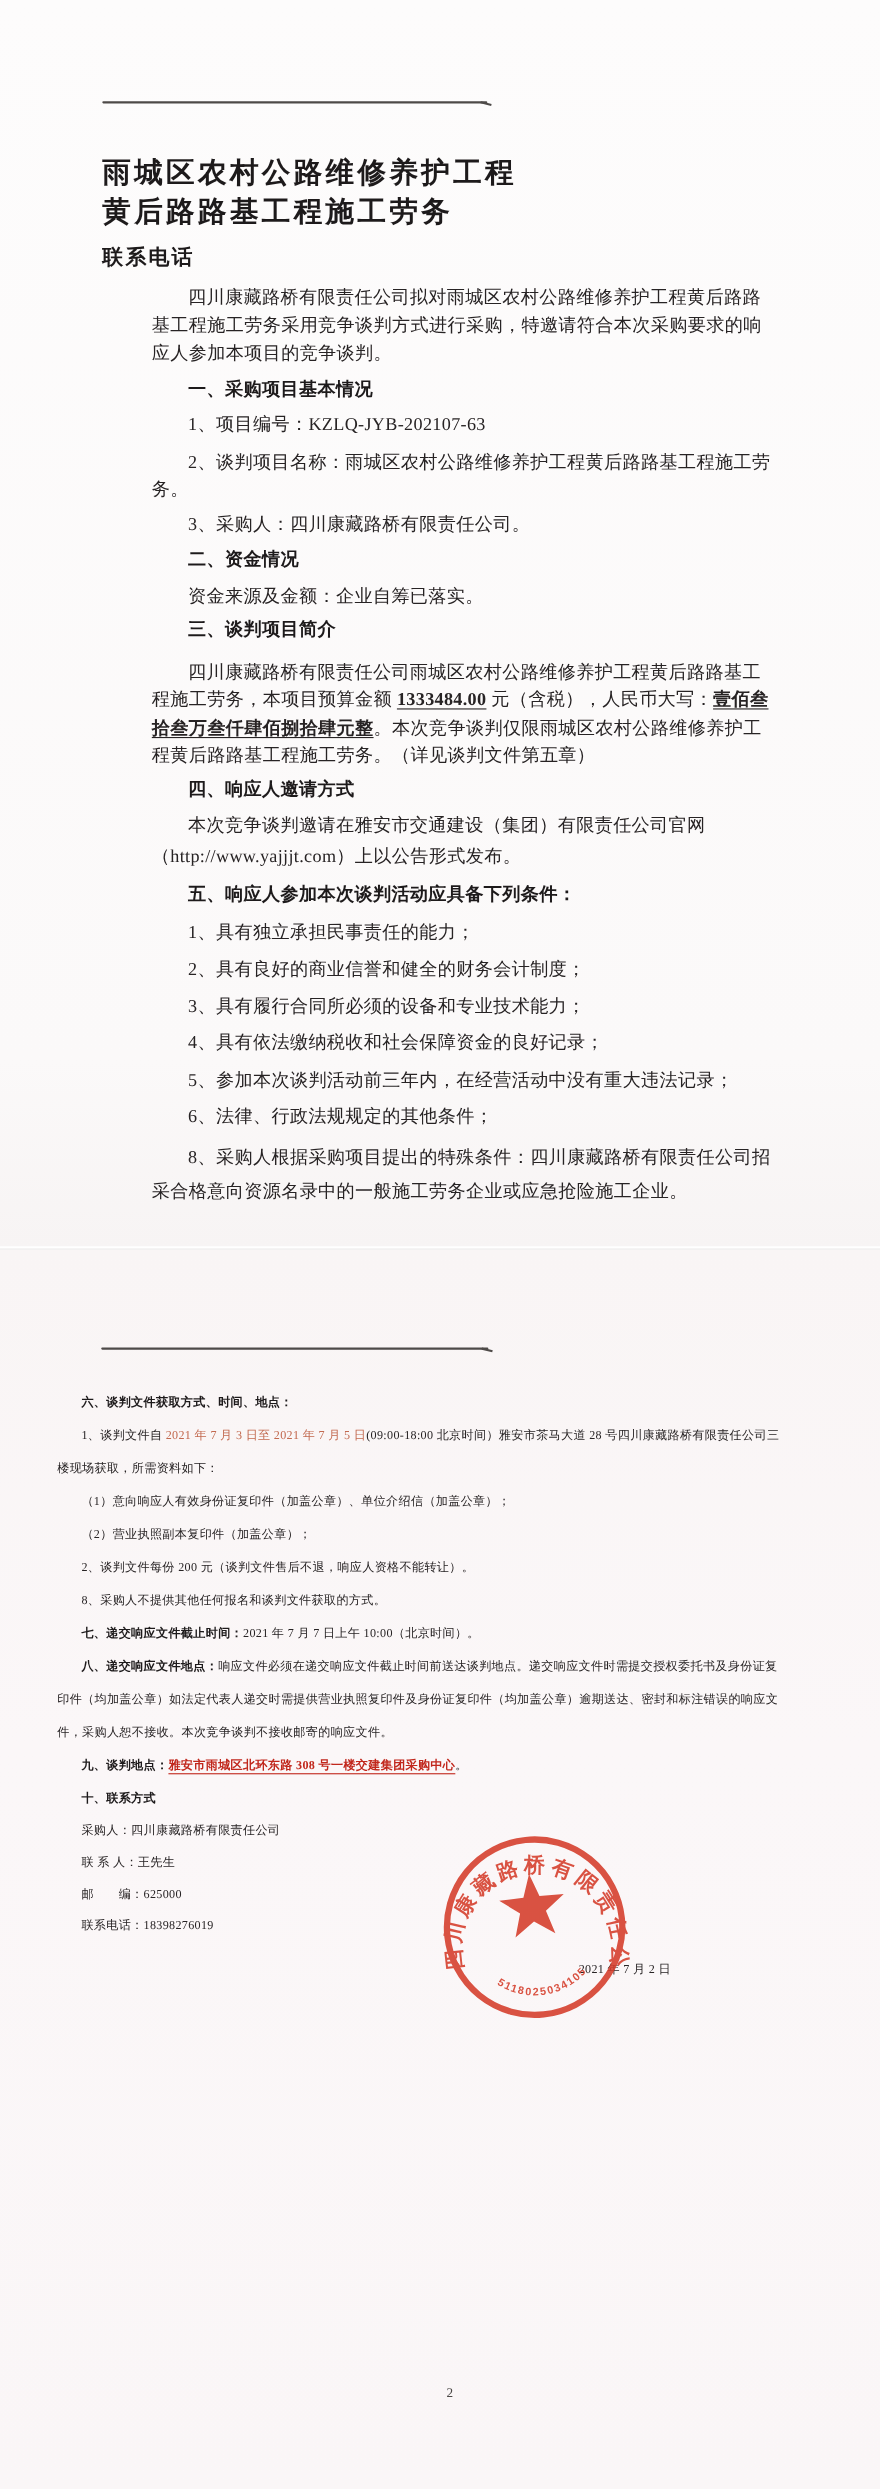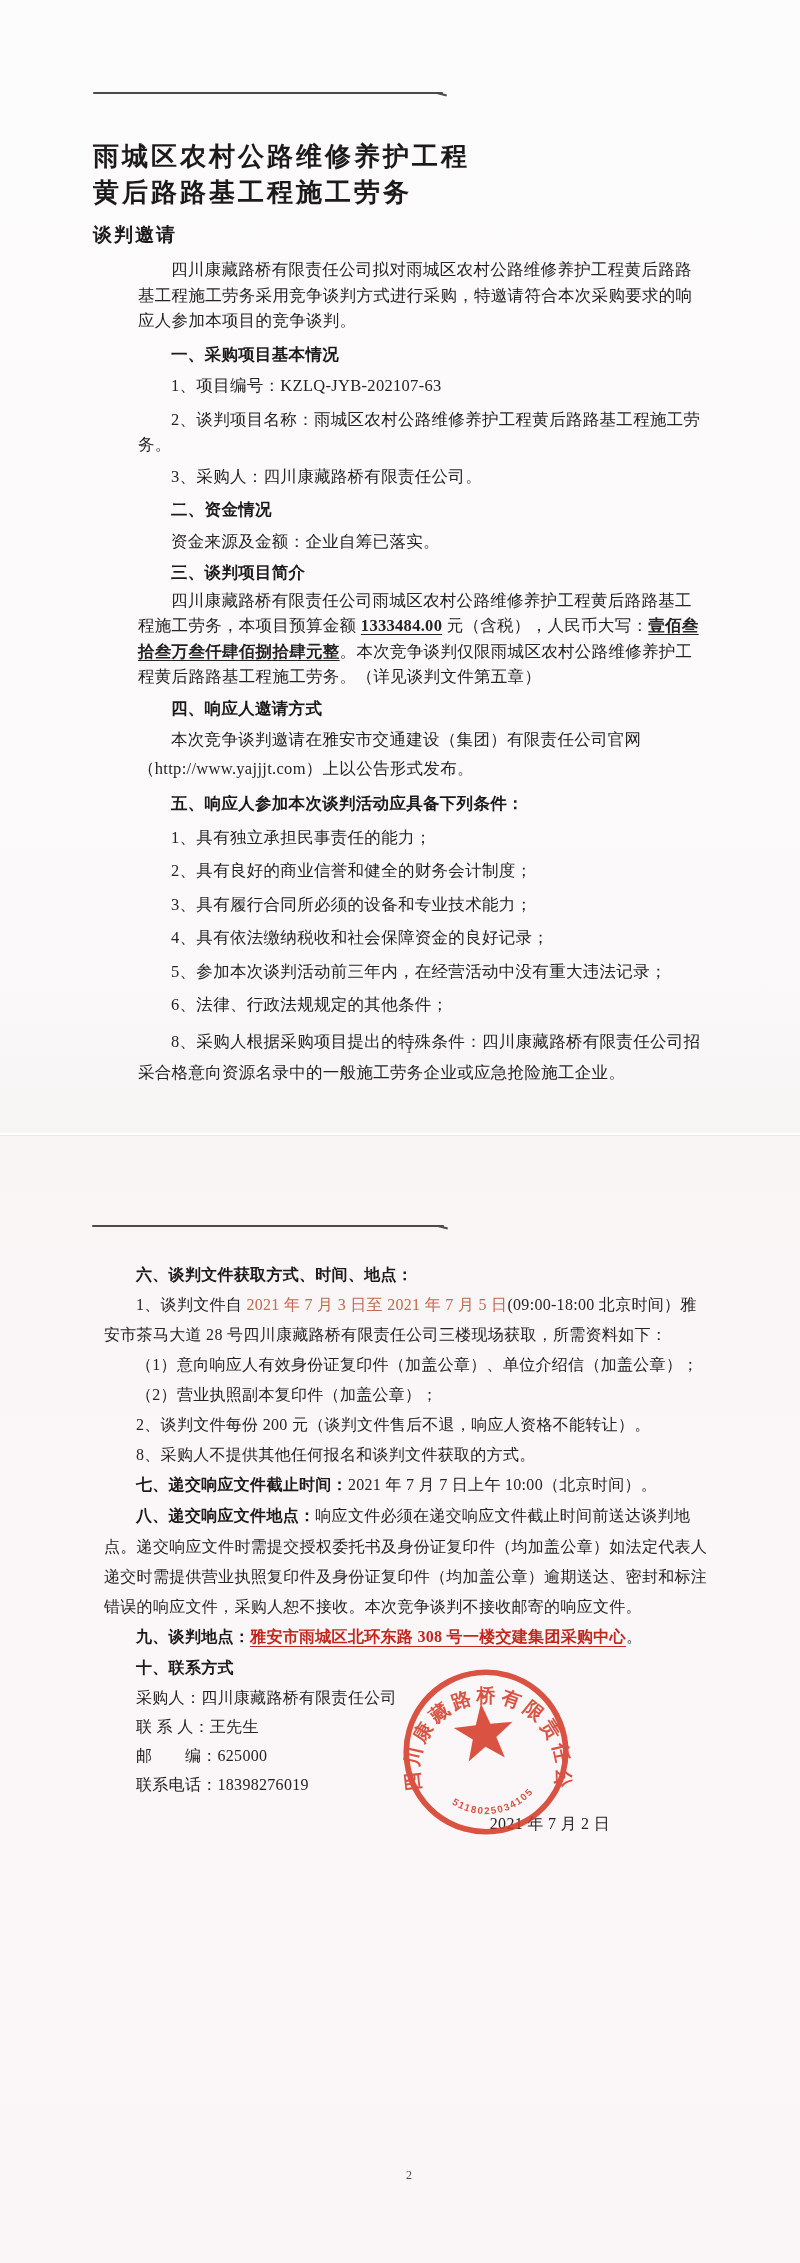--- a/index.html
+++ b/index.html
@@ -13,58 +13,58 @@
   .p1 { top:0; height:1133px; background:linear-gradient(180deg,#fdfcfc 0%,#fbf9f9 85%,#f7f4f4 100%); }
   .p2 { top:1135px; height:1128px; background:linear-gradient(180deg,#f9f5f5 0%,#fbf7f8 40%,#faf6f7 100%); border-top:1px solid #eceae9; }
   .fold {
     position:absolute; height:2px; background:#4e4a48; border-radius:2px;
   }
   .fold::after {
     content:""; position:absolute; right:-4px; top:0; width:10px; height:2px;
     background:#4e4a48; transform:rotate(14deg); transform-origin:left center;
   }
   .content1 { padding:138px 95px 0 138px; font-size:16.5px; line-height:25.5px; letter-spacing:.3px; }
-  .content2 { padding:124px 90px 0 104px; font-size:16px; line-height:30px; letter-spacing:.3px; }
+  .content2 { padding:124px 90px 0 52px; font-size:11px; line-height:30px; letter-spacing:.3px; }
   .titlebox { transform:translateX(-45px); text-align:left; }
   .doc-title {
     font-family:"Liberation Sans","DejaVu Sans",sans-serif;
     font-weight:bold; font-size:26px; line-height:36px; letter-spacing:3px; color:#1d1a1b;
   }
   .doc-subtitle {
     font-family:"Liberation Sans","DejaVu Sans",sans-serif;
     font-weight:bold; font-size:19px; line-height:28px; margin-top:11px; letter-spacing:2px; color:#1d1a1b;
   }
   .para { text-indent:2em; margin:0; }
   .hd {
     font-family:"Liberation Sans","DejaVu Sans",sans-serif;
     font-weight:bold; text-indent:2em; color:#1d1a1b;
   }
-  .hd-inline { font-family:Liberation Mono, monospace; font-weight:bold; color:#1d1a1b; }
+  .hd-inline { font-family:Liberation Sans, sans-serif; font-weight:bold; color:#1d1a1b; }
   .line { text-indent:2em; }
   .mt6 { margin-top:6px; } .mt8 { margin-top:8px; } .mt10 { margin-top:10px; }
-  .mt4 { margin-top:4px; } .mt2 { margin-top:2px; }
+  .mt4 { margin-top:4px; } .mt2 { margin-top:12px; }
   .u-amt { font-weight:bold; text-decoration:underline; text-underline-offset:3px; }
   .red-date { color:#c2694f; }
   .red-link { color:#c1271c; font-weight:bold; text-decoration:underline; text-underline-offset:4px; }
   .pagenum { position:absolute; left:406px; font-size:12px; color:#4b4846; }
   .date-line { text-align:right; padding-right:100px; }
   .seal { position:absolute; left:398px; top:528px; width:176px; height:176px; opacity:.88; transform:rotate(-6deg); }
   .contact-block p { margin:0; text-indent:2em; }
 </style>
 </head>
 <body>
 
 <div class="page p1">
   <div class="fold" style="top:92px;left:93px;width:350px;"></div>
 
   <div class="content1">
     <div class="titlebox">
       <div class="doc-title">雨城区农村公路维修养护工程</div>
       <div class="doc-title">黄后路路基工程施工劳务</div>
-      <div class="doc-subtitle">谈判邀请</div>
+      <div class="doc-subtitle">联系电话</div>
     </div>
 
     <p class="para mt8">四川康藏路桥有限责任公司拟对雨城区农村公路维修养护工程黄后路路基工程施工劳务采用竞争谈判方式进行采购，特邀请符合本次采购要求的响应人参加本项目的竞争谈判。</p>
 
     <div class="hd mt8">一、采购项目基本情况</div>
     <div class="line mt6">1、项目编号：KZLQ-JYB-202107-63</div>
     <div class="line mt8">2、谈判项目名称：雨城区农村公路维修养护工程黄后路路基工程施工劳务。</div>
     <div class="line mt6">3、采购人：四川康藏路桥有限责任公司。</div>
 
     <div class="hd mt8">二、资金情况</div>

